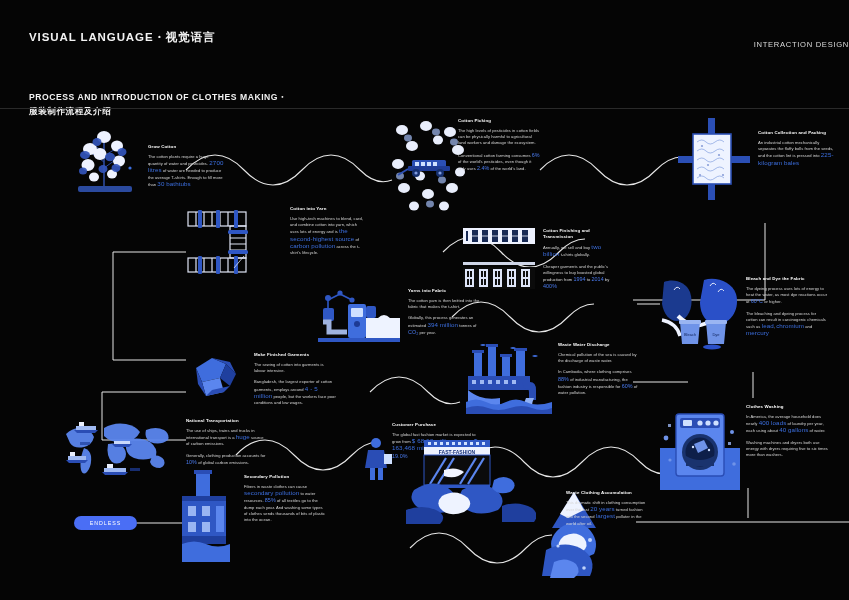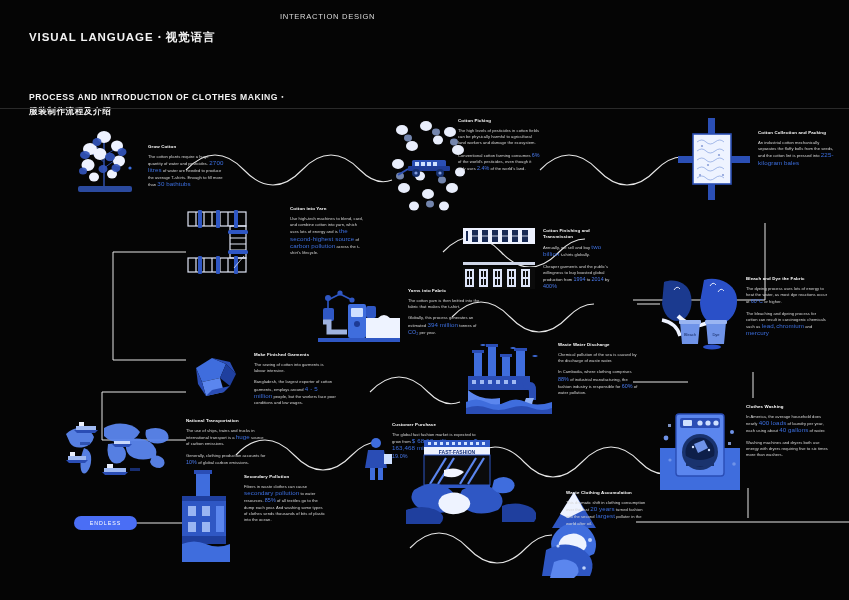--- a/index.html
+++ b/index.html
@@ -21,22 +21,22 @@
   .hdr-title {
     font-size: 11.5px; font-weight: 700; letter-spacing: .9px;
     color: #f2f2f2;
   }
   .hdr-sub {
     position: absolute; left: 29px; top: 66px;
     font-size: 8.6px; font-weight: 700; letter-spacing: .55px;
     line-height: 14px; color: #f2f2f2; margin-top: 24px;
   }
   .hdr-right {
-    position: absolute; right: 0; top: 12px; width: 849px;
-    text-align: left; padding-left: 280px;
+    position: absolute; right: 0; top: 40px; width: 849px;
+    text-align: right; padding-left: 280px;
     font-size: 7.6px; letter-spacing: .7px; color: #dcdcdc;
   }
   .hdr-rule {
     position: absolute; left: 0; top: 108px; width: 849px; height: 1px;
     background: #2a2a2a;
   }
 
   
   #paths { position: absolute; left: 0; top: 0; width: 849px; height: 600px; }
 

